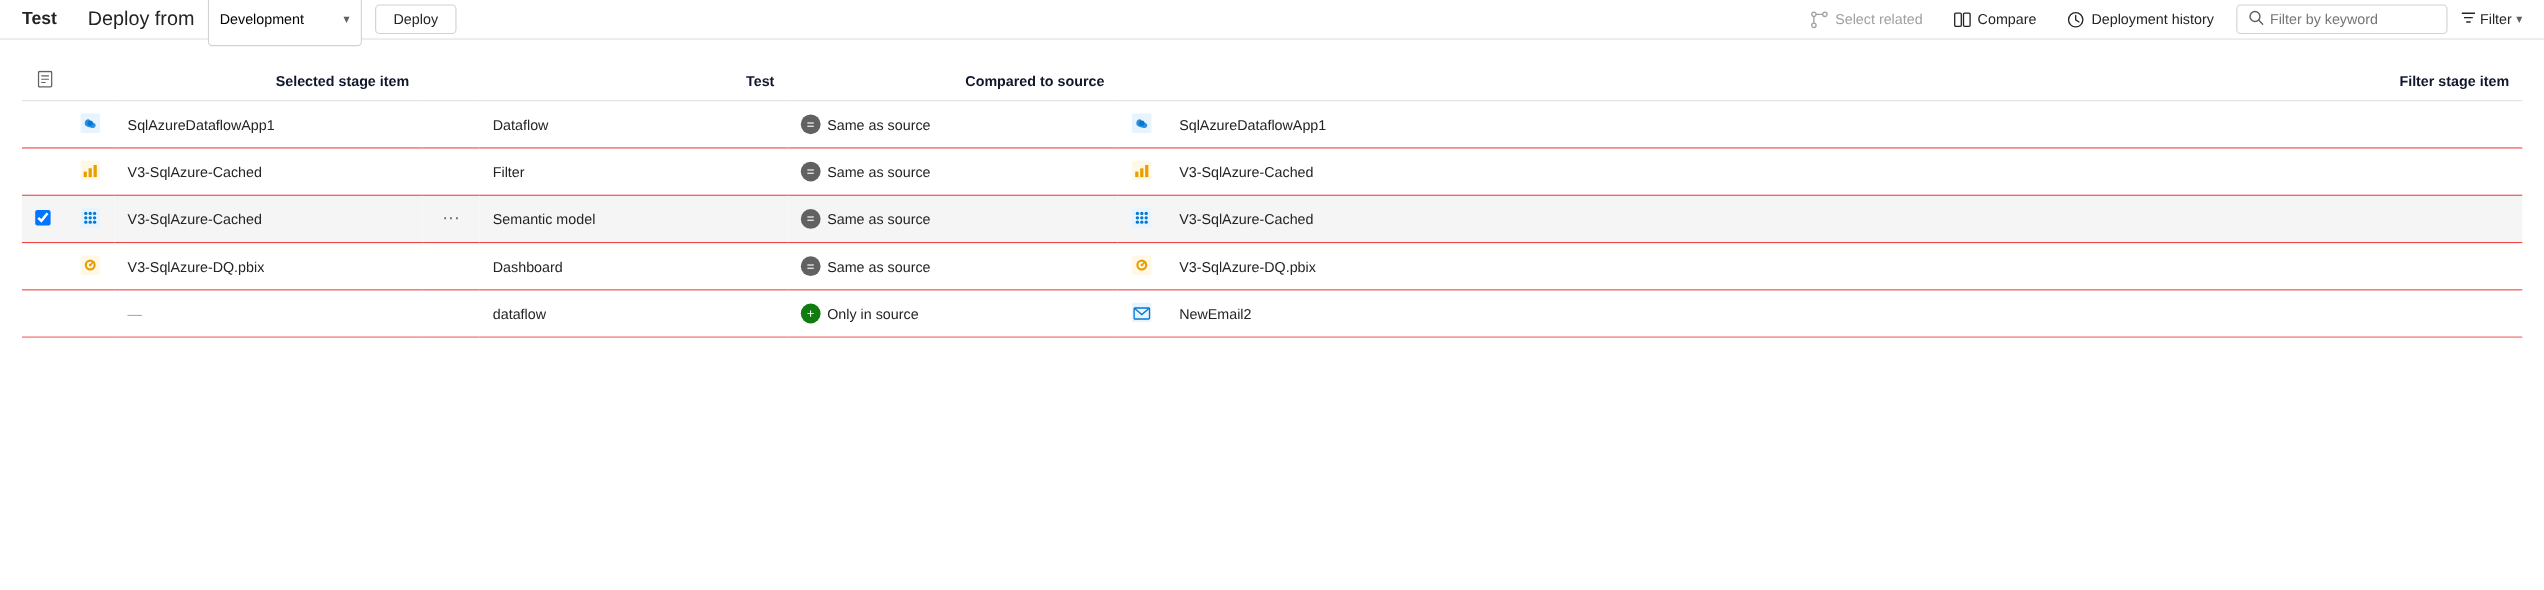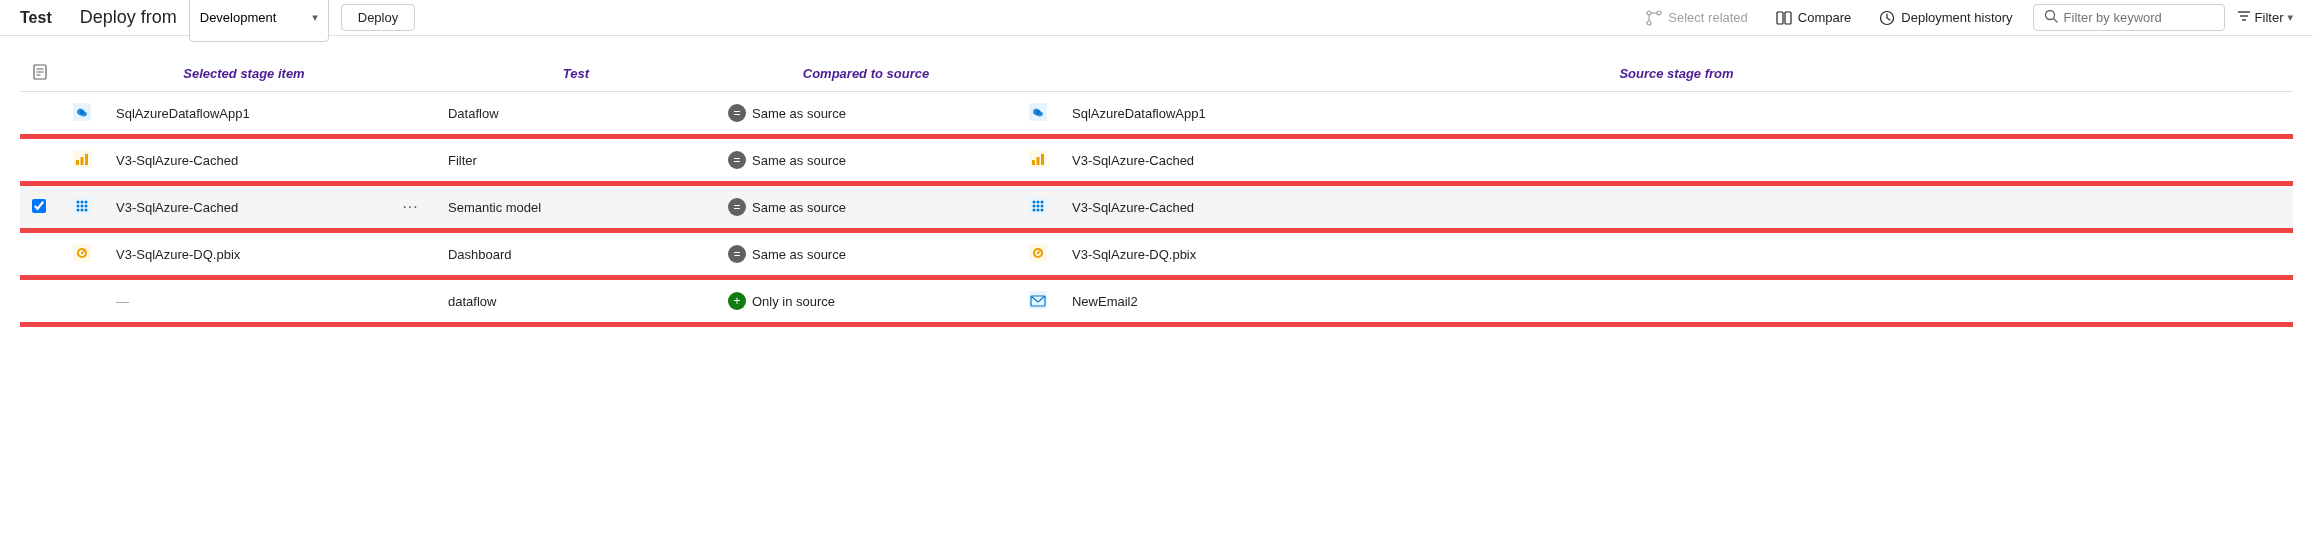--- a/index.html
+++ b/index.html
@@ -116,35 +116,34 @@
     .table-container {
       padding: 20px 20px 0 20px;
     }
 
     table {
       width: 100%;
       border-collapse: collapse;
     }
 
     thead tr th {
-      text-align: center;
+      text-align: right;
       font-weight: 600;
       font-size: 13px;
-      color: #4c1d95;
+      color: #0f172a;
       padding: 8px 12px;
       border-bottom: 1px solid #e0e0e0;
-      font-style: italic;
     }
 
     thead tr th:first-child {
       width: 40px;
     }
 
     tbody tr {
-      border-bottom: 5px solid #ef4444;
+      border-bottom: 1px solid #ef4444;
     }
     tbody tr.highlighted {
       background: #f5f5f5;
     }
 
     tbody tr td {
       padding: 10px 12px;
       font-size: 13px;
       vertical-align: middle;
     }
@@ -305,21 +304,21 @@
         </th>
         <th class="col-more"></th>
         <th class="col-type">
           <span>Test</span>
         </th>
         <th class="col-compared">
           <span>Compared to source</span>
         </th>
         <th class="col-source-icon"></th>
         <th class="col-source-name">
-          <span>Source stage from</span>
+          <span>Filter stage item</span>
         </th>
       </tr>
     </thead>
     <tbody id="table-body">
     <tr>
       <td class="col-checkbox">
         
       </td>
       <td class="col-icon">
         <span class="item-icon">

